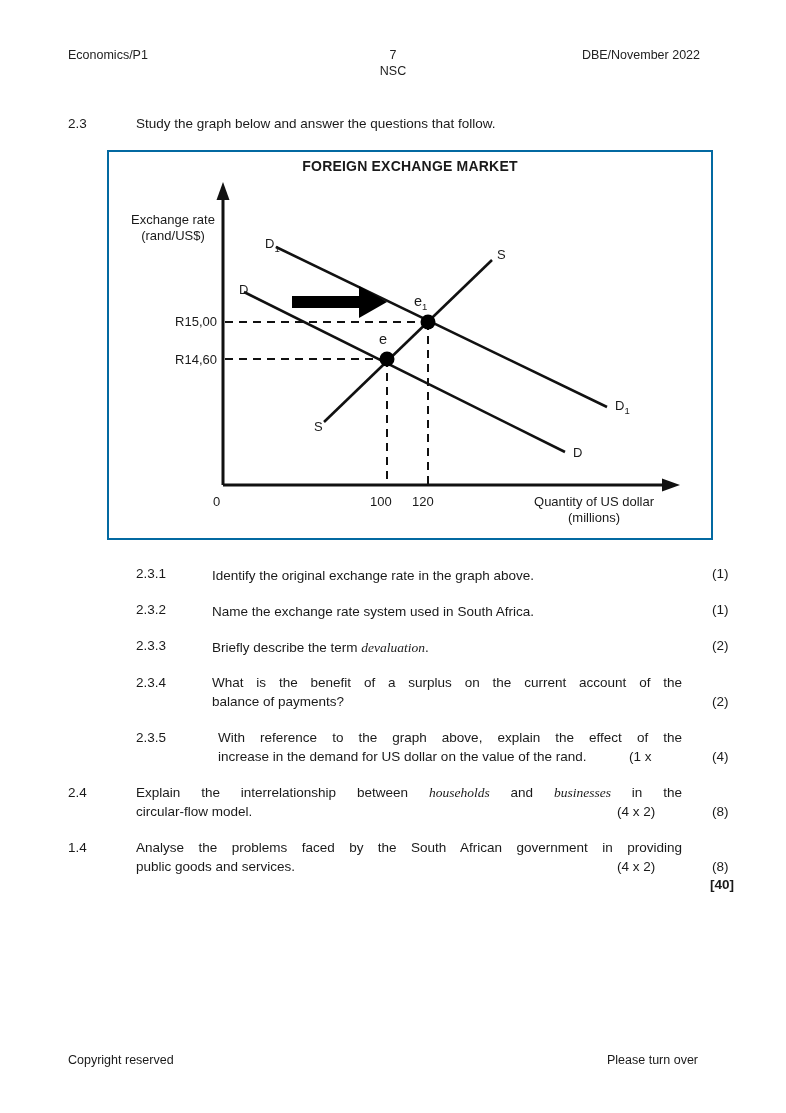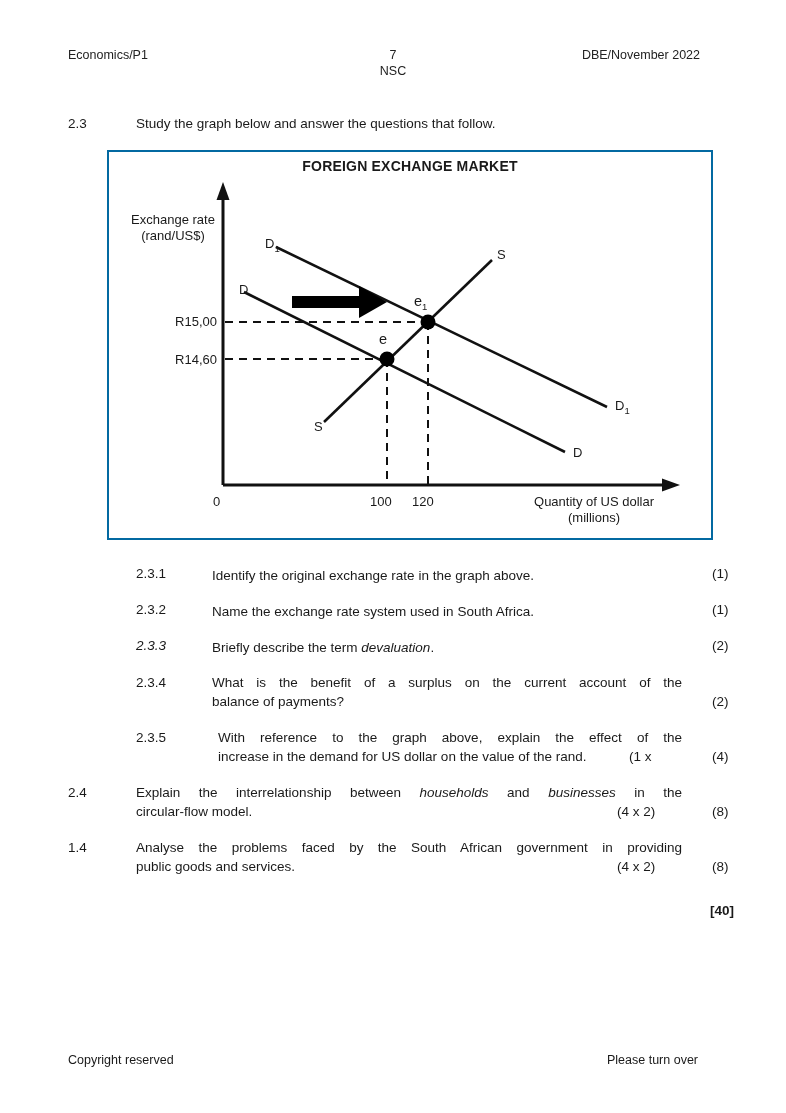--- a/index.html
+++ b/index.html
@@ -108,21 +108,21 @@
     position: absolute;
     font-size: 13.5px;
     white-space: nowrap;
     text-align: left;
   }
   .q-inline {
     position: absolute;
     font-size: 13.5px;
     white-space: nowrap;
   }
-  .ital { font-style: italic; }
+  .ital { font-style: italic; font-family: Liberation Serif, serif; }
   .bold { font-weight: bold; }
 
   
   .footer {
     position: absolute;
     bottom: 46px;
     font-size: 12.5px;
   }
   #foot-left  { left: 68px; }
   #foot-right { right: 88px; }
@@ -208,21 +208,21 @@
   </div>
 
   <div class="q-num" style="left:136px; top:566px;">2.3.1</div>
   <div class="q-body" style="left:212px; top:566px; width:455px;">Identify the original exchange rate in the graph above.</div>
   <div class="q-marks" style="left:712px; top:566px;">(1)</div>
 
   <div class="q-num" style="left:136px; top:602px;">2.3.2</div>
   <div class="q-body" style="left:212px; top:602px; width:455px;">Name the exchange rate system used in South Africa.</div>
   <div class="q-marks" style="left:712px; top:602px;">(1)</div>
 
-  <div class="q-num" style="left:136px; top:638px;font-style:italic;">2.3.3</div>
+  <div class="q-num" style="left:136px; top:638px;">2.3.3</div>
   <div class="q-body" style="left:212px; top:638px; width:455px;"><span>Briefly describe the term </span><span class="ital">devaluation</span><span>.</span></div>
   <div class="q-marks" style="left:712px; top:638px;">(2)</div>
 
   <div class="q-num" style="left:136px; top:675px;">2.3.4</div>
   <div class="q-inline" style="left:212px; top:675px; width:470px; text-align:justify; text-align-last:justify; white-space:normal;">What is the benefit of a surplus on the current account of the</div>
   <div class="q-inline" style="left:212px; top:694px;">balance of payments?</div>
   <div class="q-marks" style="left:712px; top:694px;">(2)</div>
 
   <div class="q-num" style="left:136px; top:730px;">2.3.5</div>
   <div class="q-inline" style="left:218px; top:730px; width:464px; text-align:justify; text-align-last:justify; white-space:normal;">With reference to the graph above, explain the effect of the</div>
@@ -235,18 +235,18 @@
   <div class="q-inline" style="left:136px; top:804px;">circular-flow model.</div>
   <div class="q-inline" style="left:617px; top:804px;">(4 x 2)</div>
   <div class="q-marks" style="left:712px; top:804px;">(8)</div>
 
   <div class="q-num" style="left:68px; top:840px;">1.4</div>
   <div class="q-inline" style="left:136px; top:840px; width:546px; text-align:justify; text-align-last:justify; white-space:normal;">Analyse the problems faced by the South African government in providing</div>
   <div class="q-inline" style="left:136px; top:859px;">public goods and services.</div>
   <div class="q-inline" style="left:617px; top:859px;">(4 x 2)</div>
   <div class="q-marks" style="left:712px; top:859px;">(8)</div>
 
-  <div class="q-marks bold" style="left:710px; top:877px;margin-top:26px;">[40]</div>
+  <div class="q-marks bold" style="left:710px; top:877px;">[40]</div>
 
   <div class="footer" id="foot-left">Copyright reserved</div>
   <div class="footer" id="foot-right">Please turn over</div>
 
 </div>
 
 </body></html>

